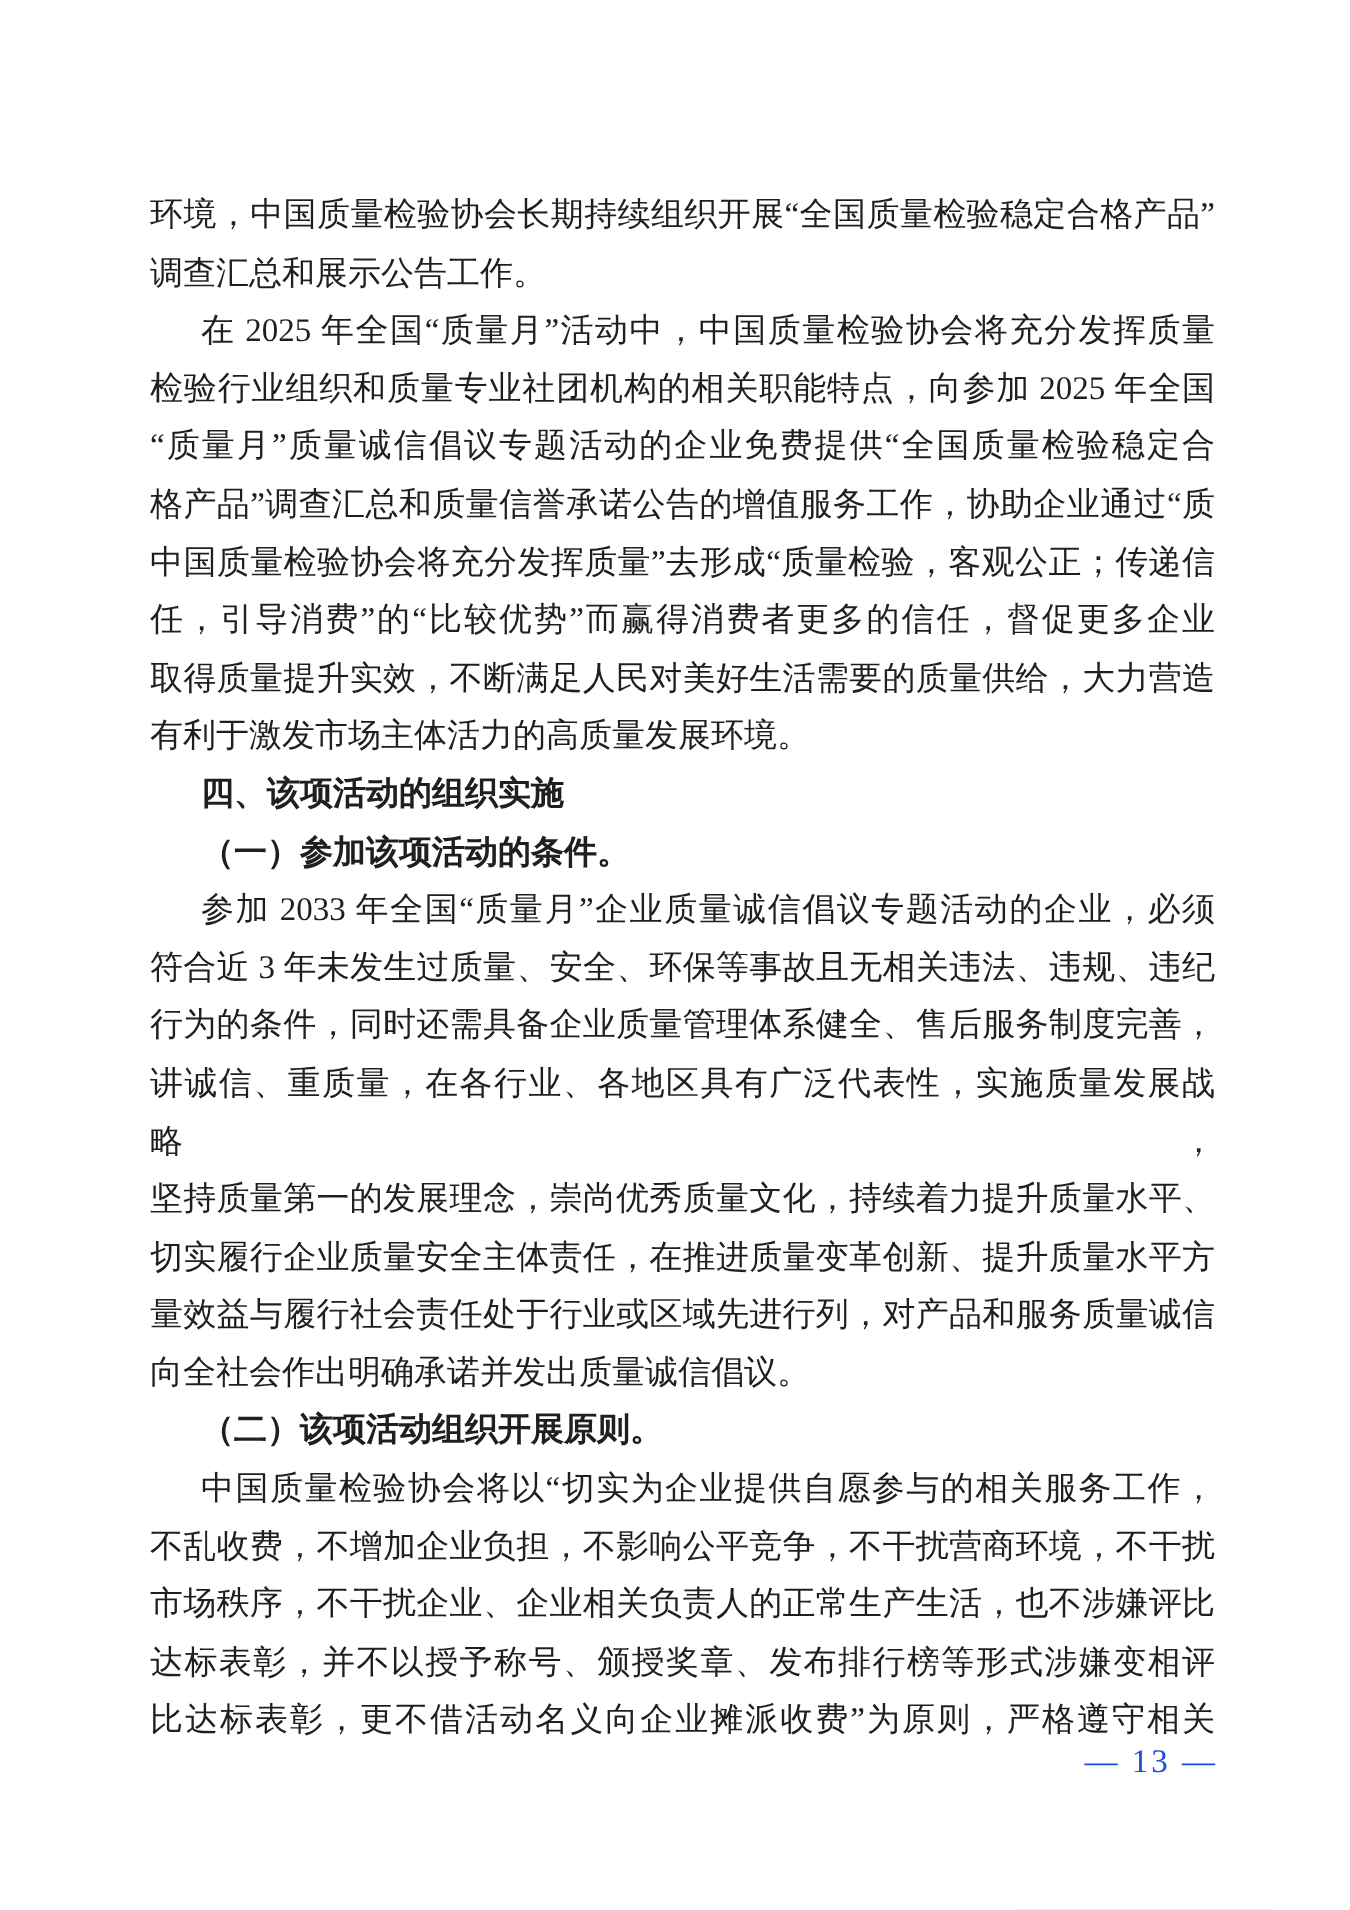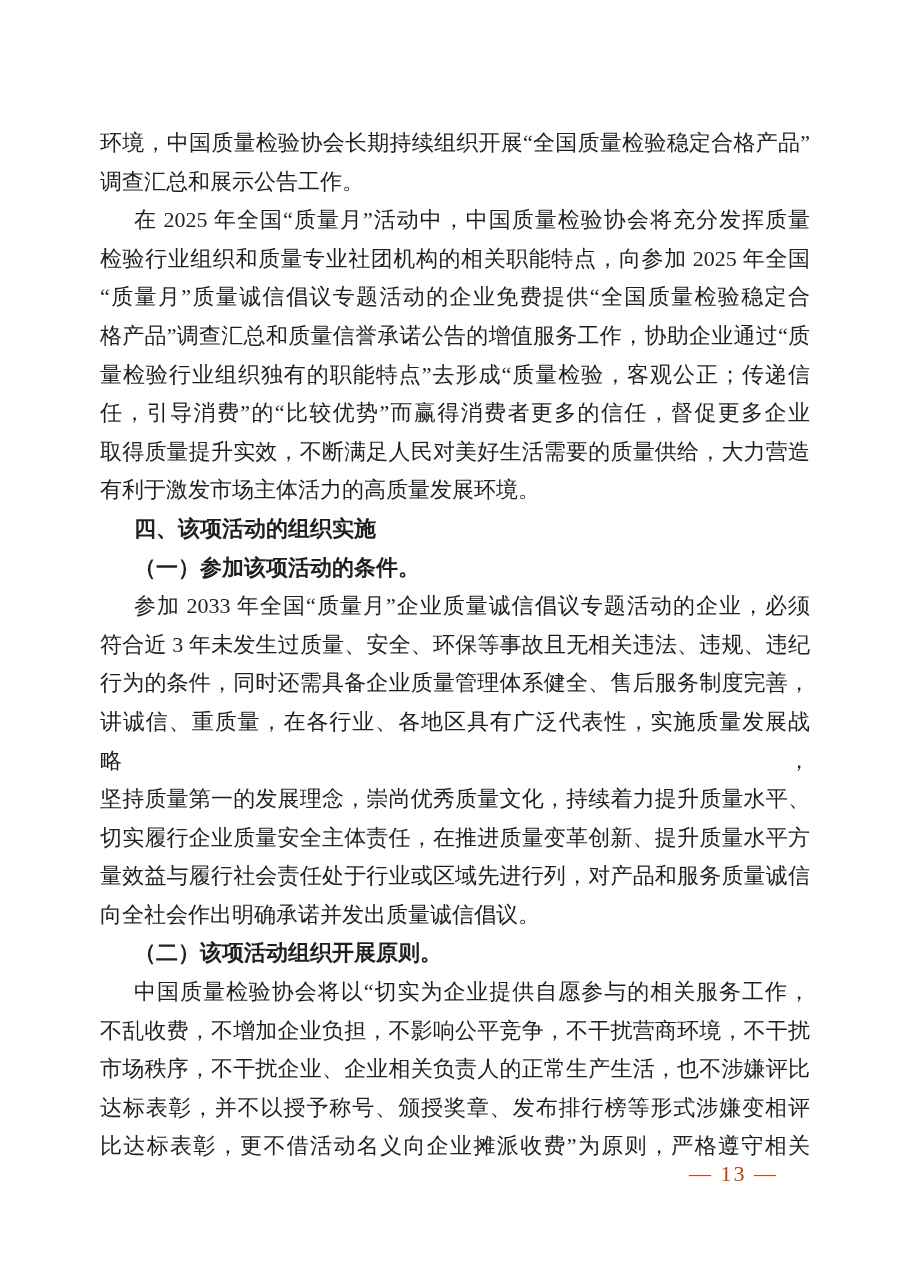--- a/index.html
+++ b/index.html
@@ -46,40 +46,40 @@
     text-align-last: left;
   }
   .line.subheading {
     font-weight: 700;
     text-indent: 34px;
     text-align: right;
     text-align-last: left;
   }
   .page-number {
     position: absolute;
-    right: 150px;
+    right: 116px;
     bottom: 86px;
     font-size: 22px;
     line-height: 26px;
-    color: #c2410c;
+    color: #1d4ed8;
     letter-spacing: 2px;
   }
 </style>
 </head>
 <body>
 
 <div class="page">
   <div class="text-block" id="doc-body">
       <div class="line">环境，中国质量检验协会长期持续组织开展“全国质量检验稳定合格产品”</div>
       <div class="line lastline">调查汇总和展示公告工作。</div>
       <div class="line indent">在 2025 年全国“质量月”活动中，中国质量检验协会将充分发挥质量</div>
       <div class="line">检验行业组织和质量专业社团机构的相关职能特点，向参加 2025 年全国</div>
       <div class="line">“质量月”质量诚信倡议专题活动的企业免费提供“全国质量检验稳定合</div>
       <div class="line">格产品”调查汇总和质量信誉承诺公告的增值服务工作，协助企业通过“质</div>
-      <div class="line">量检验行业组织独有的职能特点”去形成“质量检验，客观公正；传递信</div>
+      <div class="line">中国质量检验协会将充分发挥质量”去形成“质量检验，客观公正；传递信</div>
       <div class="line">任，引导消费”的“比较优势”而赢得消费者更多的信任，督促更多企业</div>
       <div class="line">取得质量提升实效，不断满足人民对美好生活需要的质量供给，大力营造</div>
       <div class="line lastline">有利于激发市场主体活力的高质量发展环境。</div>
       <div class="line heading">四、该项活动的组织实施</div>
       <div class="line subheading">（一）参加该项活动的条件。</div>
       <div class="line indent">参加 2033 年全国“质量月”企业质量诚信倡议专题活动的企业，必须</div>
       <div class="line">符合近 3 年未发生过质量、安全、环保等事故且无相关违法、违规、违纪</div>
       <div class="line">行为的条件，同时还需具备企业质量管理体系健全、售后服务制度完善，</div>
       <div class="line">讲诚信、重质量，在各行业、各地区具有广泛代表性，实施质量发展战略，</div>
       <div class="line">坚持质量第一的发展理念，崇尚优秀质量文化，持续着力提升质量水平、</div>

